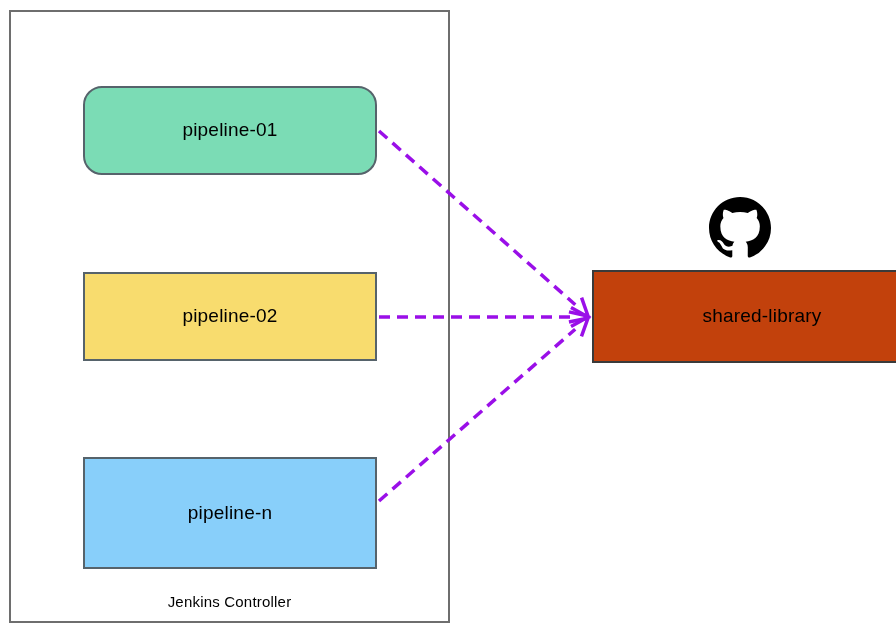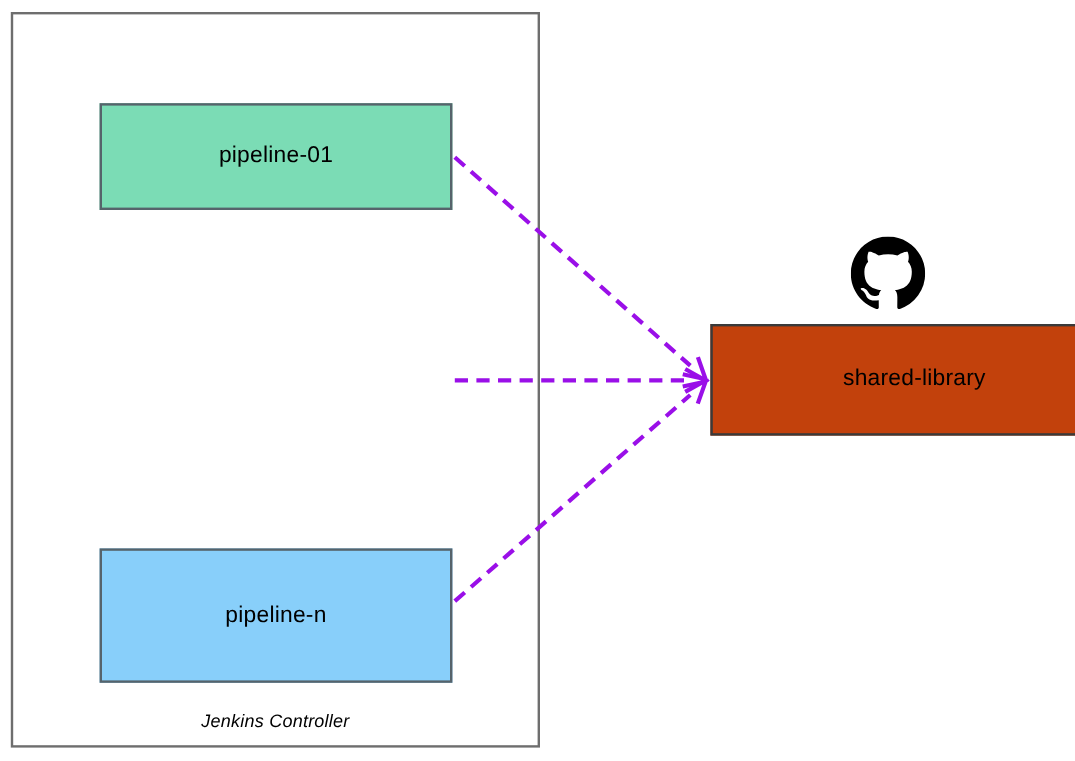--- a/index.html
+++ b/index.html
@@ -43,21 +43,20 @@
     border: 2px solid #6E6E6E;
     background: #ffffff;
     align-items: flex-end;
     justify-content: center;
     padding-bottom: 10px;
   }
   .container-label {
     font-size: 15px;
     color: #000000;
     display: block;
-    font-style: italic;
   }
   .proc-box {
     border: 2px solid #56636B;
   }
   .lib-box {
     border: 2px solid #3A3A3A;
   }
   .gh-logo {
     position: absolute;
     width: 62px;
@@ -68,24 +67,27 @@
 </style>
 </head>
 <body>
 
 <div id="canvas" style="width: 896px; height: 634px; background: rgb(255, 255, 255);">
 
   <div class="node container-node" id="node-container" style="left: 9px; top: 10px; width: 441px; height: 613px; background: rgb(255, 255, 255); border-color: rgb(110, 110, 110);">
     <span class="container-label">Jenkins Controller</span>
   </div>
 
-  <div class="node proc-box" id="node-0" style="left: 83px; top: 86px; width: 294px; height: 89px; background: rgb(123, 220, 181); border-color: rgb(86, 99, 107); color: rgb(0, 0, 0);">
+  <div class="node proc-box" id="node-0" style="left: 83px; top: 86px; width: 294px; height: 89px; background: rgb(123, 220, 181); border-color: rgb(86, 99, 107); color: rgb(0, 0, 0); border-radius: 19px;">
     <span>pipeline-01</span>
   </div>
 
+  <div class="node proc-box" id="node-1" style="left: 83px; top: 272px; width: 294px; height: 89px; background: rgb(248, 220, 110); border-color: rgb(86, 99, 107); color: rgb(0, 0, 0);">
+    <span>pipeline-02</span>
+  </div>
 
   <div class="node proc-box" id="node-2" style="left: 83px; top: 457px; width: 294px; height: 112px; background: rgb(136, 207, 250); border-color: rgb(86, 99, 107); color: rgb(0, 0, 0);">
     <span>pipeline-n</span>
   </div>
 
   <div class="node lib-box" id="node-3" style="left: 592px; top: 270px; width: 340px; height: 93px; background: #c2410c; border-color: rgb(58, 58, 58); color: rgb(0, 0, 0);">
     <span>shared-library</span>
   </div>
 
   <div class="gh-logo" id="gh-logo" style="left: 709px; top: 197px; width: 62px; height: 62px;">

